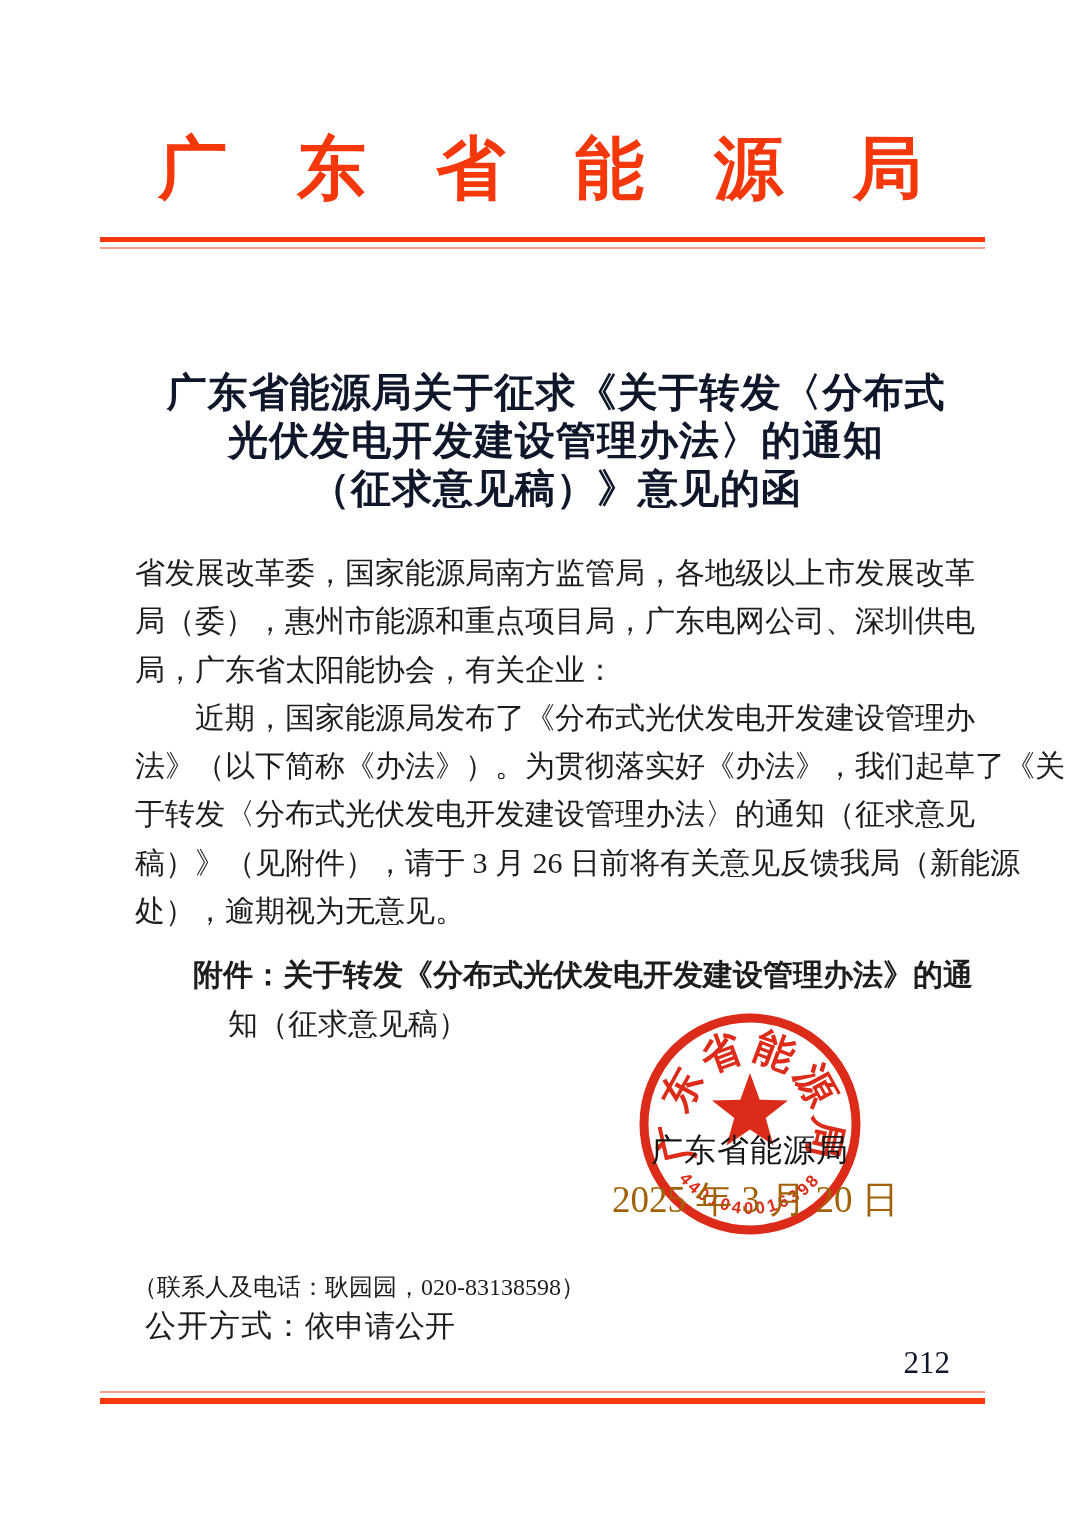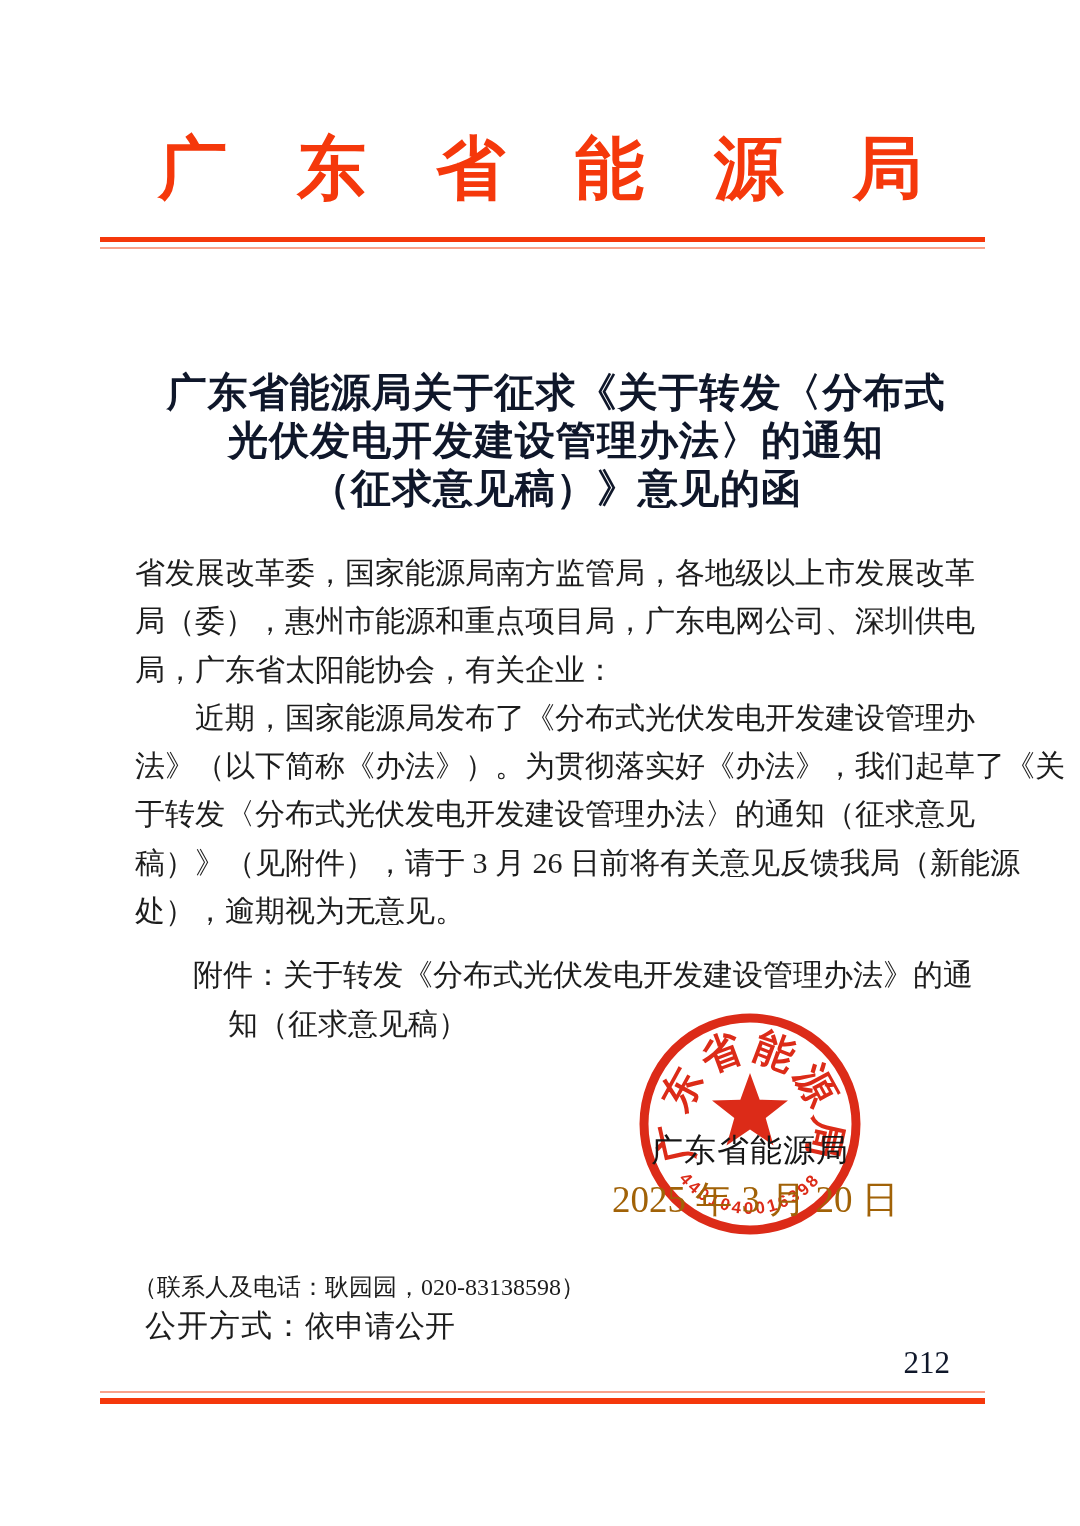--- a/index.html
+++ b/index.html
@@ -45,21 +45,21 @@
     font-size:30px;line-height:48.3px;color:var(--ink);
     white-space:nowrap;
   }
   .bline{height:48.3px;}
   .bline.indent{text-indent:60px;}
   
   .attachment{
     position:absolute;top:951px;left:135px;width:818px;
     font-size:30px;line-height:48.5px;white-space:nowrap;
   }
-  .att-line1{padding-left:58px;}
+  .att-line1{padding-left:58px;font-weight:bold;}
   .att-line2{padding-left:93px;}
   
   .seal{position:absolute;left:620px;top:994px;width:260px;height:260px;z-index:1;}
   .seal svg{display:block;width:100%;height:100%;}
   .seal-arc-text{
     font-family:"Liberation Serif","DejaVu Serif",serif;
     font-size:40px;font-weight:bold;fill:var(--seal-red);letter-spacing:5px;
   }
   .seal-number{
     font-family:"Liberation Sans","DejaVu Sans",sans-serif;

